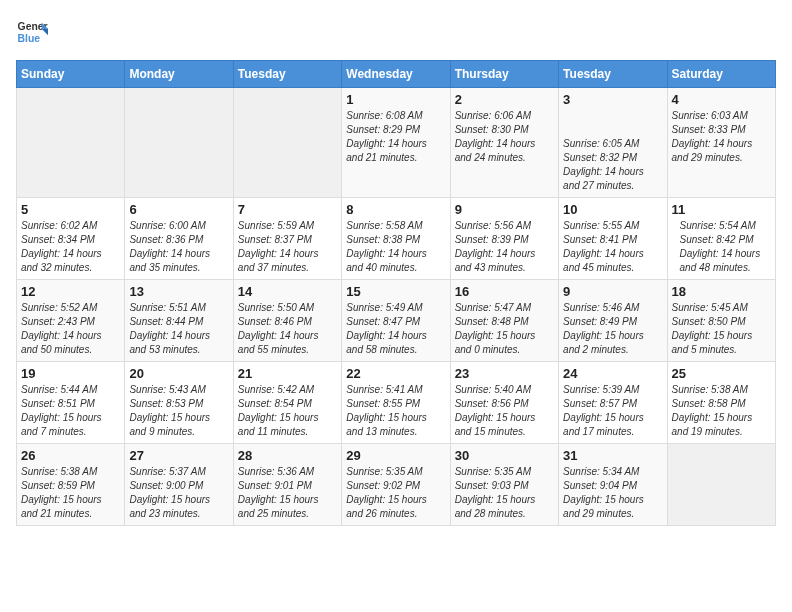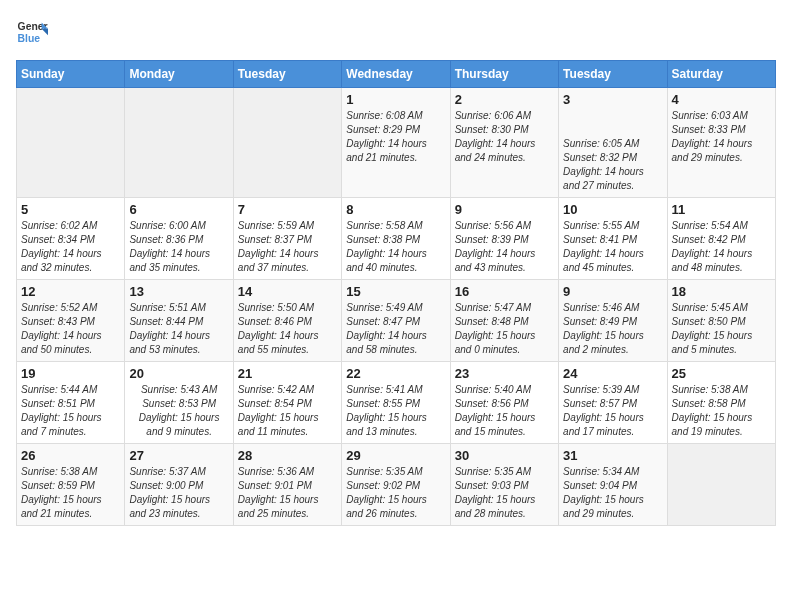--- a/index.html
+++ b/index.html
@@ -188,31 +188,31 @@
         </td>
         <td>
           <div class="day-number">10</div>
           <div class="day-info" style="white-space: pre-line;">Sunrise: 5:55 AM
 Sunset: 8:41 PM
 Daylight: 14 hours
 and 45 minutes.</div>
         </td>
         <td>
           <div class="day-number">11</div>
-          <div class="day-info" style="white-space: pre-line;">Sunrise: 5:54 AM
+          <div class="day-info" style="white-space: pre-line; margin-left: 8px;">Sunrise: 5:54 AM
 Sunset: 8:42 PM
 Daylight: 14 hours
 and 48 minutes.</div>
         </td>
       </tr>
       <tr>
         <td>
           <div class="day-number">12</div>
           <div class="day-info" style="white-space: pre-line;">Sunrise: 5:52 AM
-Sunset: 8:43 PM
+Sunset: 2:43 PM
 Daylight: 14 hours
 and 50 minutes.</div>
         </td>
         <td>
           <div class="day-number">13</div>
           <div class="day-info" style="white-space: pre-line;">Sunrise: 5:51 AM
 Sunset: 8:44 PM
 Daylight: 14 hours
 and 53 minutes.</div>
         </td>
@@ -255,21 +255,21 @@
       <tr>
         <td>
           <div class="day-number">19</div>
           <div class="day-info" style="white-space: pre-line;">Sunrise: 5:44 AM
 Sunset: 8:51 PM
 Daylight: 15 hours
 and 7 minutes.</div>
         </td>
         <td>
           <div class="day-number">20</div>
-          <div class="day-info" style="white-space: pre-line; text-align: center;">Sunrise: 5:43 AM
+          <div class="day-info" style="white-space: pre-line;">Sunrise: 5:43 AM
 Sunset: 8:53 PM
 Daylight: 15 hours
 and 9 minutes.</div>
         </td>
         <td>
           <div class="day-number">21</div>
           <div class="day-info" style="white-space: pre-line;">Sunrise: 5:42 AM
 Sunset: 8:54 PM
 Daylight: 15 hours
 and 11 minutes.</div>

